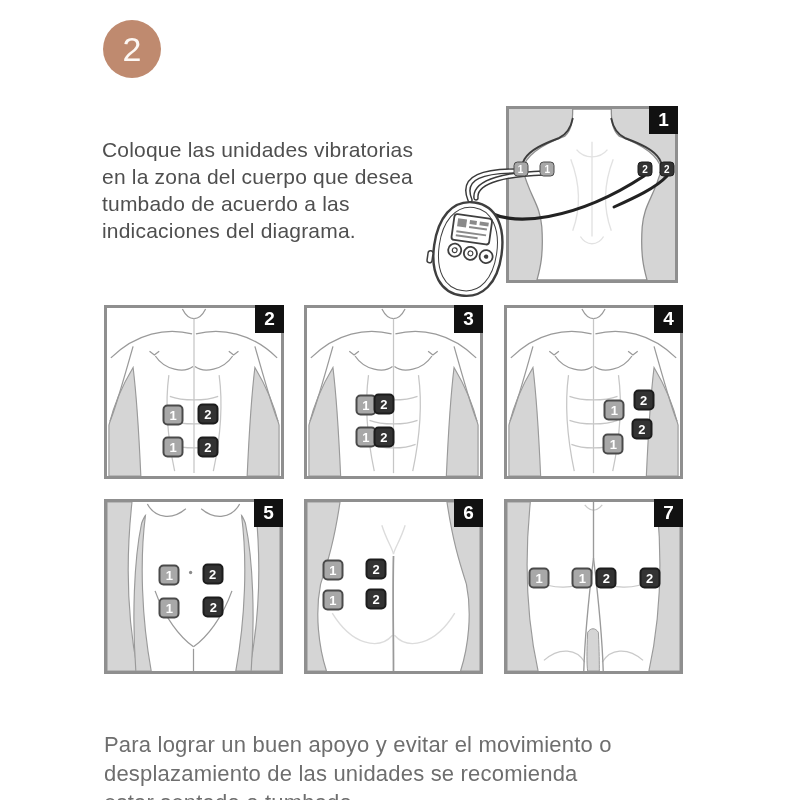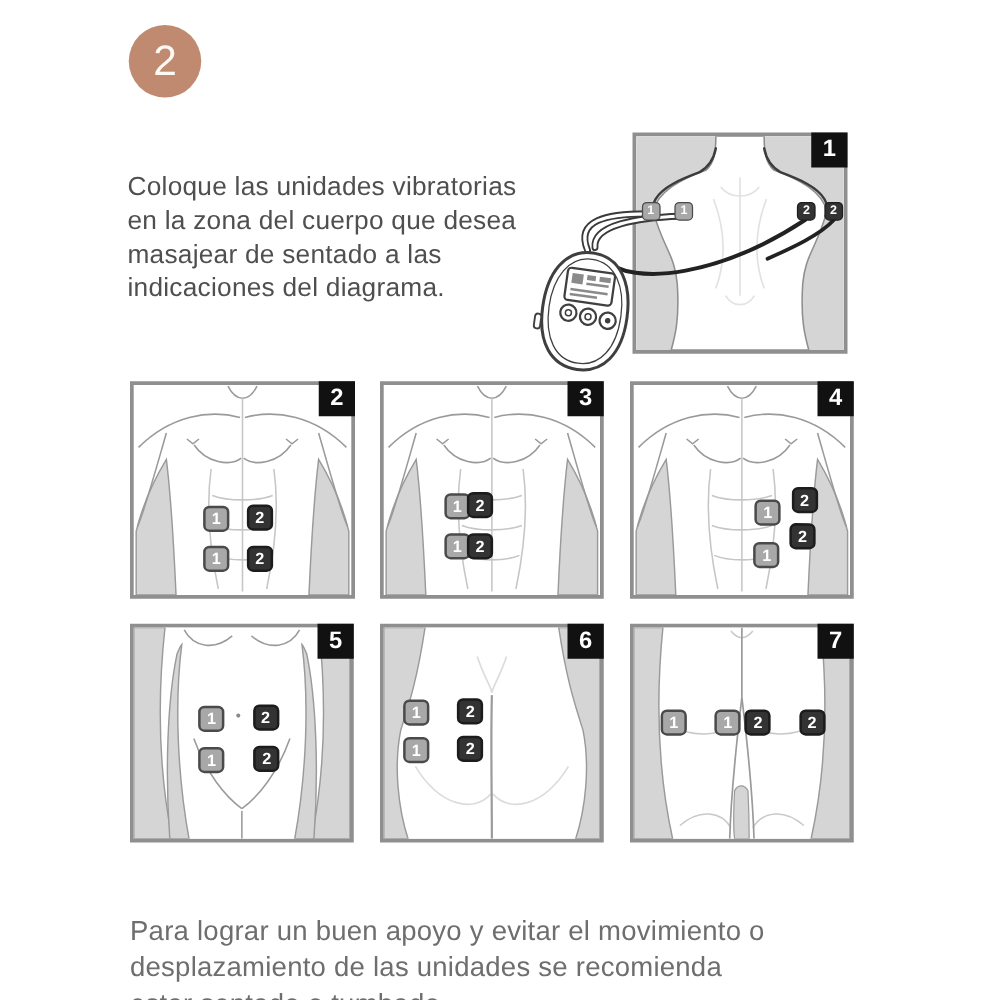--- a/index.html
+++ b/index.html
@@ -48,21 +48,21 @@
 </style>
 </head>
 <body>
 
 <div class="page">
 
   <div class="step-circle">2</div>
 
   <p class="intro">Coloque las unidades vibratorias
 en la zona del cuerpo que desea
-masajear de sentado a las
+tumbado de acuerdo a las
 indicaciones del diagrama.</p>
 
   <div class="panel panel--sm" style="left:506px;top:106px;width:172px;height:177px;">
     <svg class="art" viewBox="0 0 172 177" preserveAspectRatio="none">
       <rect width="172" height="177" fill="#d5d5d5"></rect>
       <path d="M66,0 L106,0 C106,12 107,22 114,28 C136,36 154,46 158,62 C150,92 140,98 138,122 C136,152 140,166 143,177 L29,177 C32,166 36,152 34,122 C32,98 22,92 14,62 C18,46 36,36 58,28 C65,22 66,12 66,0 Z" fill="#ffffff" stroke="#8f8f8f" stroke-width="1.3"></path>
       <g fill="none" stroke="#3c3c3c" stroke-width="2" stroke-linecap="round">
         <path d="M66,10 C64,20 60,26 52,30 C36,36 22,42 16,52 C13,57 13,62 15,66"></path>
         <path d="M106,10 C108,20 112,26 120,30 C136,36 150,42 156,52 C159,57 159,62 157,66"></path>
       </g>

